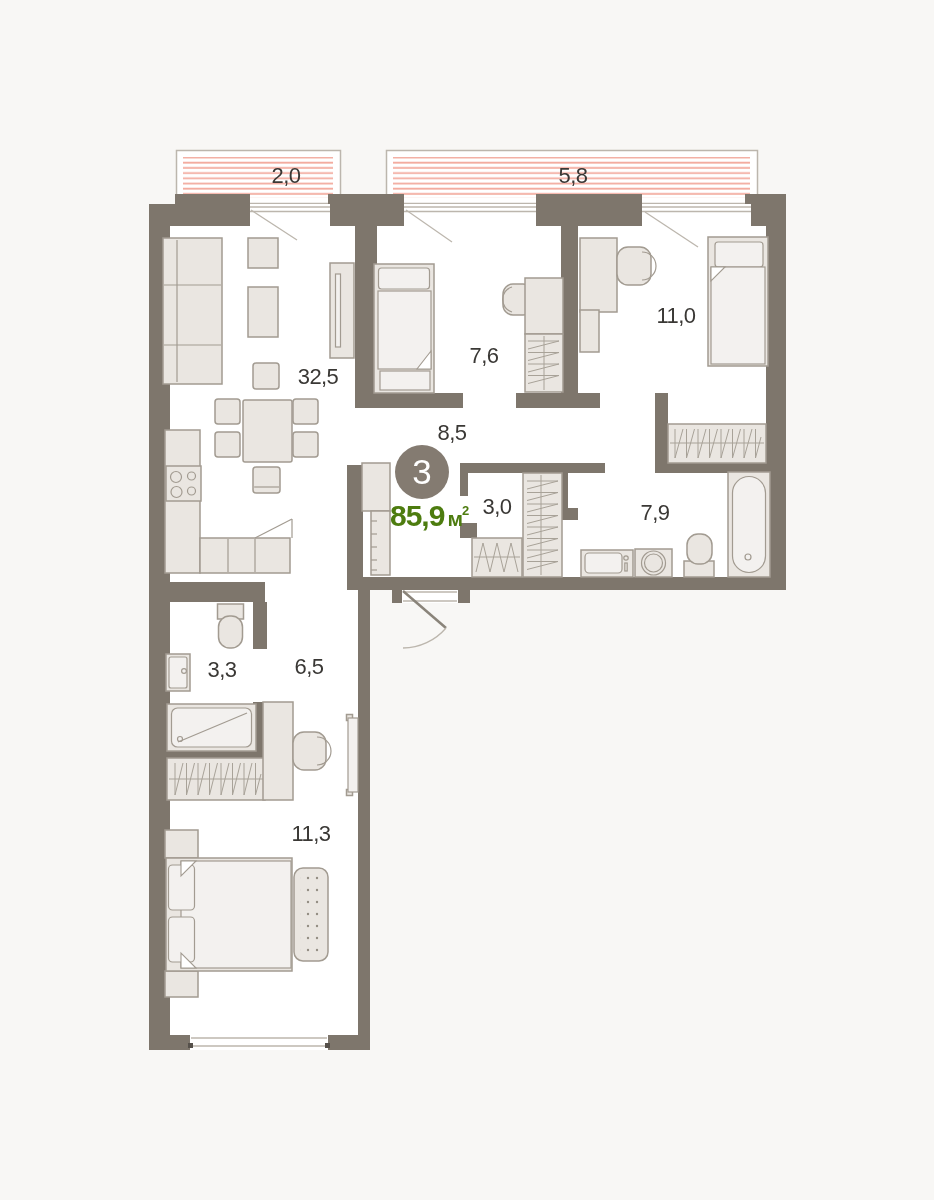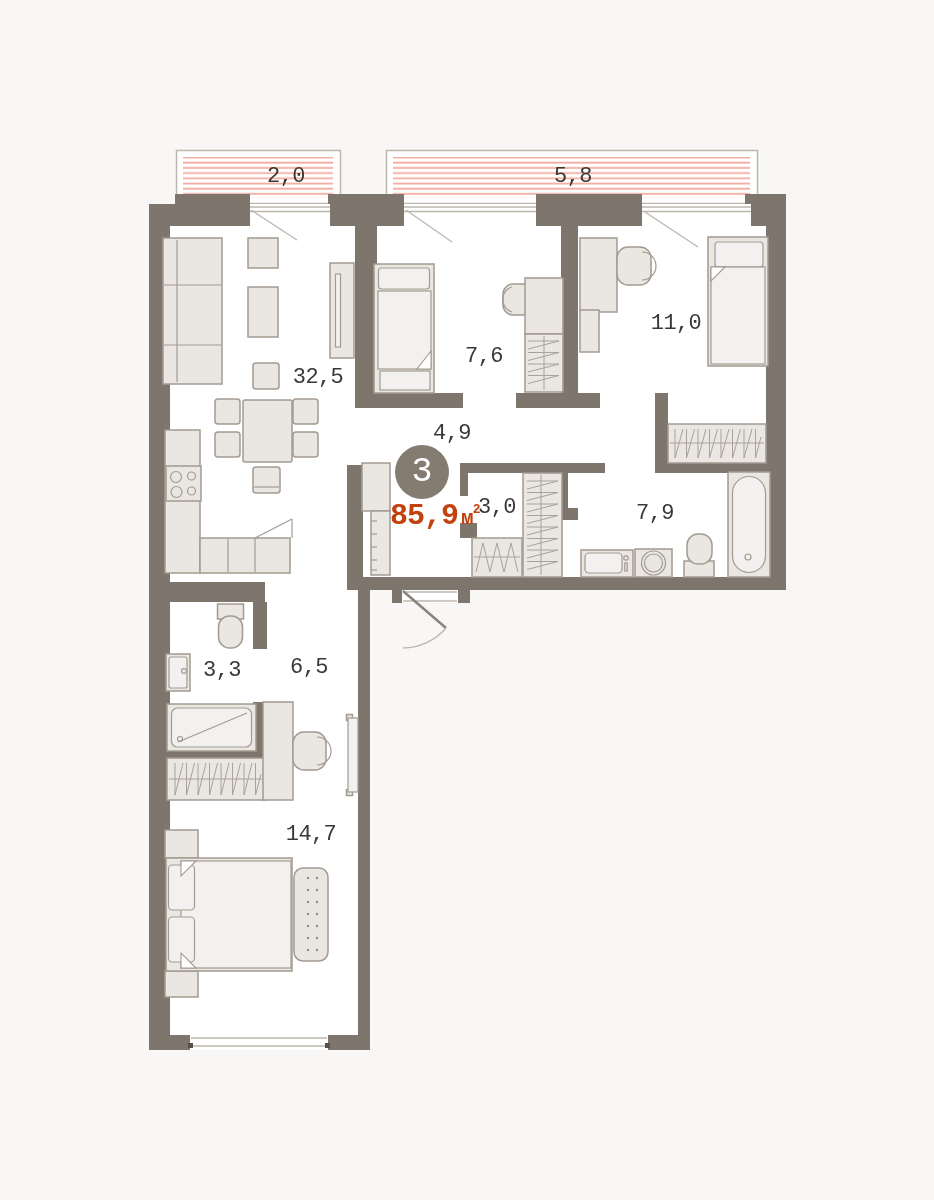--- a/index.html
+++ b/index.html
@@ -1,34 +1,34 @@
 <!DOCTYPE html>
 <html><head>
 <meta charset="utf-8">
 <style>
   html,body{margin:0;padding:0;}
   body{background:#f8f7f5;font-family:"Liberation Sans",sans-serif;}
-  .stage{position:relative;width:934px;height:1200px;background:#f8f7f5;overflow:hidden;font-family:Liberation Mono, monospace;}
+  .stage{position:relative;width:934px;height:1200px;background:#f8f7f5;overflow:hidden;}
   .stage svg{position:absolute;left:0;top:0;}
   
   .w{fill:#7e766c;}
   .wht{fill:#ffffff;}
   .f{fill:#eae6e1;stroke:#a29b91;stroke-width:1.5;}
   .f2{fill:#f3f1ef;stroke:#a29b91;stroke-width:1.2;}
   .ln{stroke:#a29b91;stroke-width:1.2;fill:none;}
   .hz{stroke:#a8a298;stroke-width:1;fill:none;}
   .thin{stroke:#bcb6ad;stroke-width:1.3;fill:none;}
   .dk{fill:#55504a;}
   
   .label{position:absolute;transform:translate(-50%,-50%);font-size:22px;font-weight:500;
          color:#3a3835;letter-spacing:-0.6px;white-space:nowrap;}
   .badge{position:absolute;left:395px;top:445px;width:54px;height:54px;border-radius:50%;
          background:#847b71;display:flex;align-items:center;justify-content:center;
          color:#ffffff;font-size:35px;font-weight:500;}
-  .area{position:absolute;left:390px;top:499px;color:#c2410c;font-size:30px;font-weight:600;
+  .area{position:absolute;left:390px;top:499px;color:#4d7c0f;font-size:30px;font-weight:600;
         letter-spacing:-1px;white-space:nowrap;}
   .area .unit{font-size:21px;font-weight:600;margin-left:3px;}
   .area sup{font-size:13px;font-weight:600;vertical-align:super;}
 </style>
 </head>
 <body>
 
 <div class="stage">
 
 <svg width="934" height="1200" viewBox="0 0 934 1200">
@@ -375,27 +375,27 @@
       <rect x="300" y="875" width="22" height="80" fill="url(#dots)"></rect>
     </g>
   </g>
 </svg>
 
 <div class="label" style="left:286px;top:176px">2,0</div>
 <div class="label" style="left:573px;top:176px">5,8</div>
 
 <div class="label" style="left:318px;top:377px">32,5</div>
 <div class="label" style="left:484px;top:356px">7,6</div>
-<div class="label" style="left:676px;top:323px">11,0</div>
-<div class="label" style="left:452px;top:433px">4,9</div>
+<div class="label" style="left:676px;top:316px">11,0</div>
+<div class="label" style="left:452px;top:433px">8,5</div>
 <div class="label" style="left:497px;top:507px">3,0</div>
 <div class="label" style="left:655px;top:513px">7,9</div>
 <div class="label" style="left:222px;top:670px">3,3</div>
 <div class="label" style="left:309px;top:667px">6,5</div>
-<div class="label" style="left:311px;top:834px">14,7</div>
+<div class="label" style="left:311px;top:834px">11,3</div>
 
 <div class="badge">
   <span>3</span>
 </div>
 
 <div class="area"><span>85,9</span><span class="unit">м</span><sup>2</sup></div>
 
 </div>
 
 </body></html>

